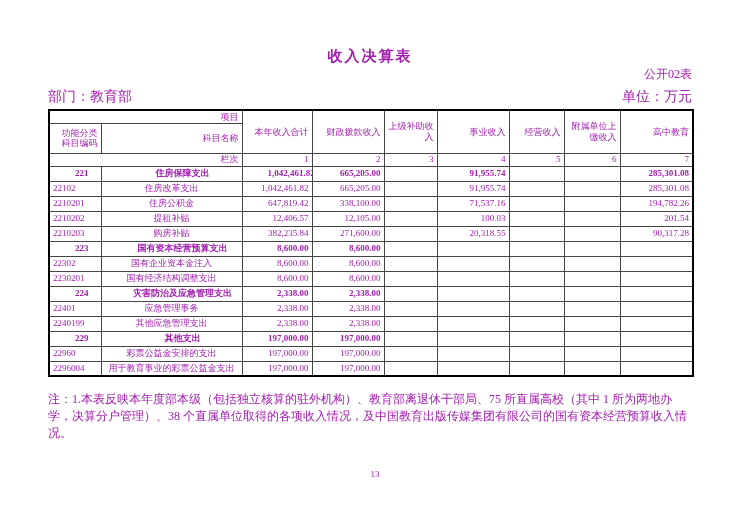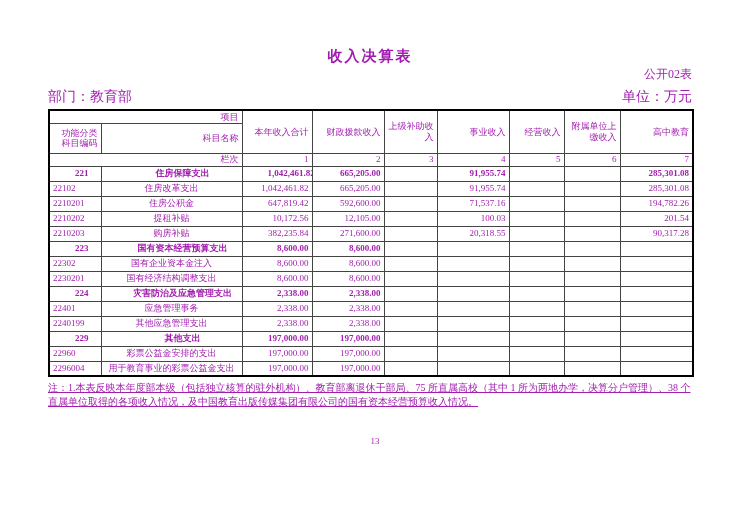--- a/index.html
+++ b/index.html
@@ -30,21 +30,21 @@
   thead th { text-align:right; font-size:9px; line-height:1.15; }
   tr.head-main th { height:13px; }
   tr.head-sub th { height:30px; }
   tr.head-index th { height:13px; }
   tbody td { height:15px; font-size:9px; line-height:1; white-space:nowrap; }
   td.code { text-align:left; padding-left:5px; font-family:"Liberation Serif","DejaVu Serif",serif; }
   td.name { text-align:center; padding-left:5px; }
   td.val  { text-align:right; padding-right:4px; }
   tr.lvl1 td { font-weight:bold; border-top:1px solid #000;padding-left:25px; }
   tr.lvl3 td.name { }
-  .footnotes { font-size:10px; line-height:1.42; margin-top:4px;text-decoration:underline; }
+  .footnotes { font-size:12px; line-height:1.42; margin-top:14px; }
   .footnotes p { margin:0; }
   .footnotes p.fn2 { text-indent:13px; }
   .page-number { text-align:center; font-size:9px; margin-top:27px; }
 </style>
 </head>
 <body>
 
 <div class="page">
   <div class="content">
 
@@ -115,31 +115,31 @@
             <td class="val"></td>
             <td class="val">91,955.74</td>
             <td class="val"></td>
             <td class="val"></td>
             <td class="val">285,301.08</td>
           </tr>
           <tr class="lvl3">
             <td class="code">2210201</td>
             <td class="name">住房公积金</td>
             <td class="val">647,819.42</td>
-            <td class="val">592,600.00</td>
+            <td class="val">338,100.00</td>
             <td class="val"></td>
             <td class="val">71,537.16</td>
             <td class="val"></td>
             <td class="val"></td>
             <td class="val">194,782.26</td>
           </tr>
           <tr class="lvl3">
             <td class="code">2210202</td>
             <td class="name">提租补贴</td>
-            <td class="val">10,172.56</td>
+            <td class="val">12,406.57</td>
             <td class="val">12,105.00</td>
             <td class="val"></td>
             <td class="val">100.03</td>
             <td class="val"></td>
             <td class="val"></td>
             <td class="val">201.54</td>
           </tr>
           <tr class="lvl3">
             <td class="code">2210203</td>
             <td class="name">购房补贴</td>

